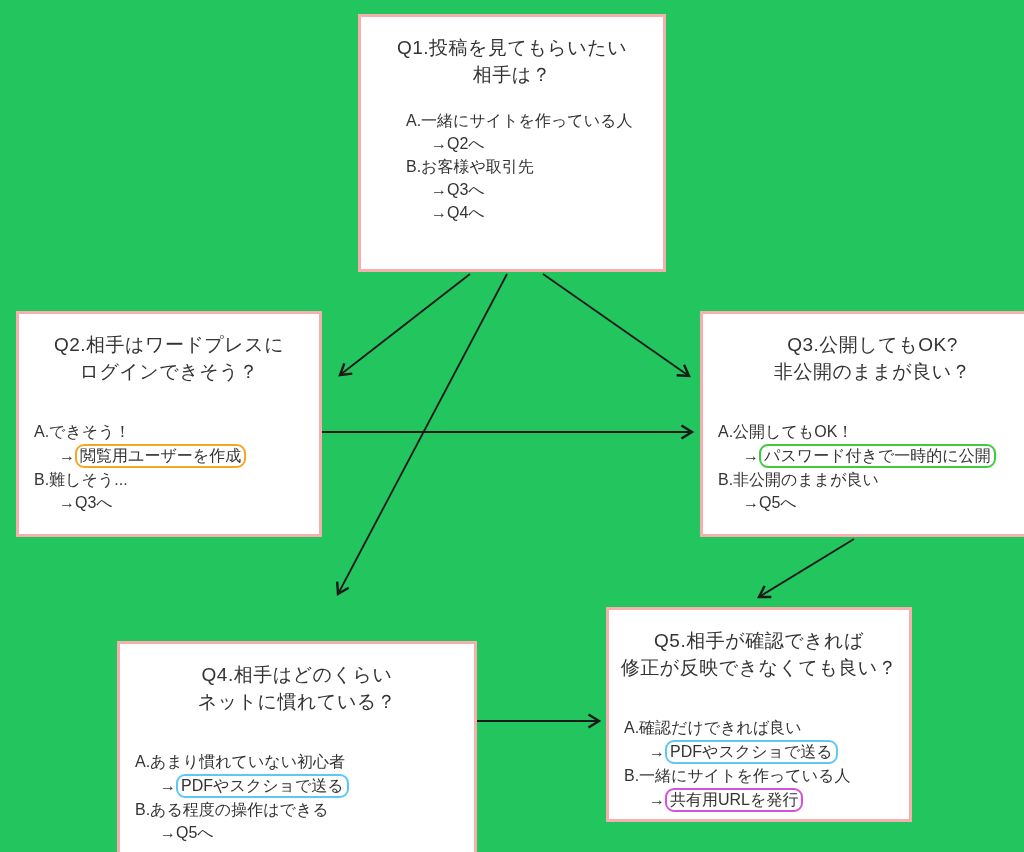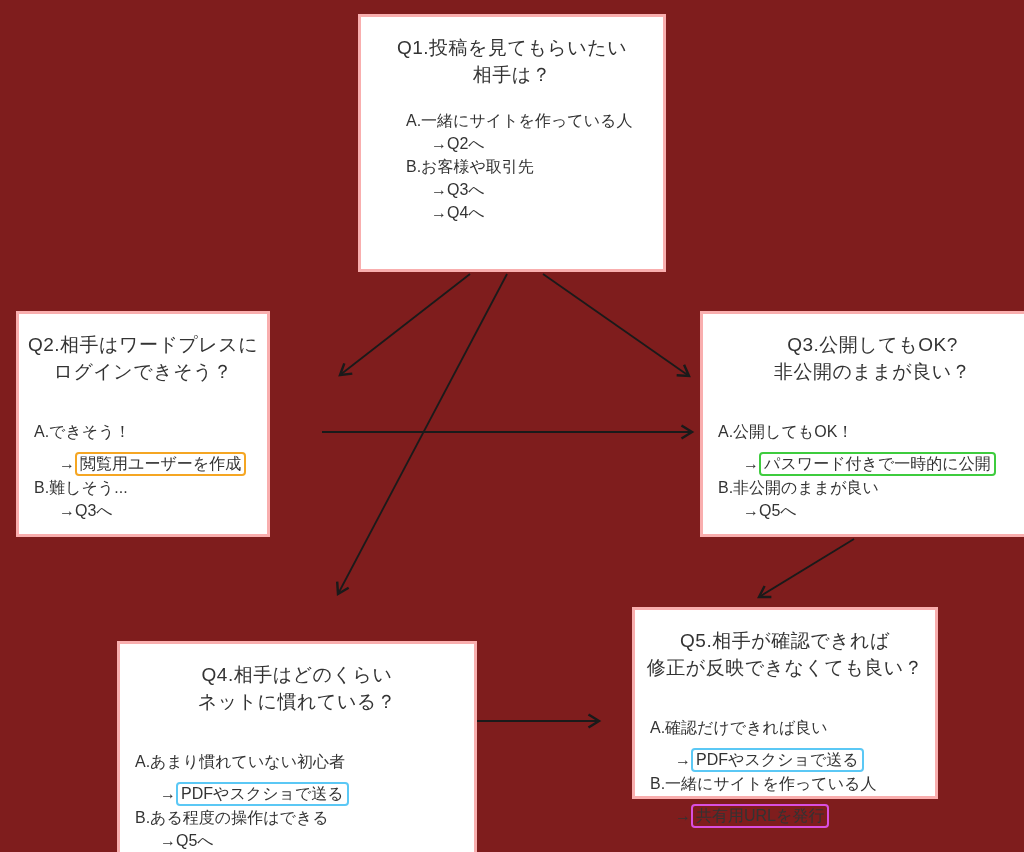--- a/index.html
+++ b/index.html
@@ -1,35 +1,35 @@
 <!DOCTYPE html>
 <html><head>
 <meta charset="utf-8">
 <style>
   html,body{margin:0;padding:0;background:#ffffff;}
   #canvas{
-    position:relative;width:1024px;height:852px;background:#7f1d1d;
+    position:relative;width:1024px;height:852px;background:#22c55e;
     font-family:"Liberation Sans","DejaVu Sans",sans-serif;
     color:#333333;overflow:hidden;
   }
   .qbox{
     position:absolute;box-sizing:border-box;
     border:3px solid #f9aeae;background:#ffffff;
   }
   .qtitle{
     margin-top:17px;text-align:center;
     font-size:19px;line-height:27px;font-weight:400;letter-spacing:.5px;
   }
   .qbody{margin-top:35px;padding:0 12px 0 15px;font-size:16px;line-height:23px;}
   .qbox.first .qbody{margin-top:21px;margin-left:30px;}
   .line{min-height:23px;}
   .indent{padding-left:25px;}
   .hl{
-    display:inline-block;border:2px solid;border-radius:4px;
-    padding:0 3px;line-height:20px;margin-top:9px;
+    display:inline-block;border:2px solid;border-radius:9px;
+    padding:0 3px;line-height:20px;margin-top:1px;
   }
   .hl-orange{border-color:#f5a623;}
   .hl-green{border-color:#3ecc3e;}
   .hl-blue{border-color:#5bc8f5;}
   .hl-magenta{border-color:#d94fe0;}
   svg.arrows{position:absolute;left:0;top:0;width:1024px;height:852px;pointer-events:none;}
   svg.arrows line{stroke:#1a1a1a;stroke-width:1.8;}
 </style>
 </head>
 <body>
@@ -57,21 +57,21 @@
     </div>
     <div class="qbody">
       <div class="line">A.一緒にサイトを作っている人</div>
       <div class="line indent">→Q2へ</div>
       <div class="line">B.お客様や取引先</div>
       <div class="line indent">→Q3へ</div>
       <div class="line indent">→Q4へ</div>
     </div>
   </div>
 
-  <div class="qbox" style="left:16px;top:311px;width:254px;height:226px;">
+  <div class="qbox" style="left:16px;top:311px;width:306px;height:226px;">
     <div class="qtitle">
       <div>Q2.相手はワードプレスに</div>
       <div>ログインできそう？</div>
     </div>
     <div class="qbody">
       <div class="line">A.できそう！</div>
       <div class="line indent"><span>→</span><span class="hl hl-orange">閲覧用ユーザーを作成</span></div>
       <div class="line">B.難しそう...</div>
       <div class="line indent">→Q3へ</div>
     </div>
@@ -96,21 +96,21 @@
       <div>ネットに慣れている？</div>
     </div>
     <div class="qbody">
       <div class="line">A.あまり慣れていない初心者</div>
       <div class="line indent"><span>→</span><span class="hl hl-blue">PDFやスクショで送る</span></div>
       <div class="line">B.ある程度の操作はできる</div>
       <div class="line indent">→Q5へ</div>
     </div>
   </div>
 
-  <div class="qbox" style="left:632px;top:607px;width:306px;height:192px;">
+  <div class="qbox" style="left:606px;top:607px;width:306px;height:215px;">
     <div class="qtitle">
       <div>Q5.相手が確認できれば</div>
       <div>修正が反映できなくても良い？</div>
     </div>
     <div class="qbody">
       <div class="line">A.確認だけできれば良い</div>
       <div class="line indent"><span>→</span><span class="hl hl-blue">PDFやスクショで送る</span></div>
       <div class="line">B.一緒にサイトを作っている人</div>
       <div class="line indent"><span>→</span><span class="hl hl-magenta">共有用URLを発行</span></div>
     </div>

